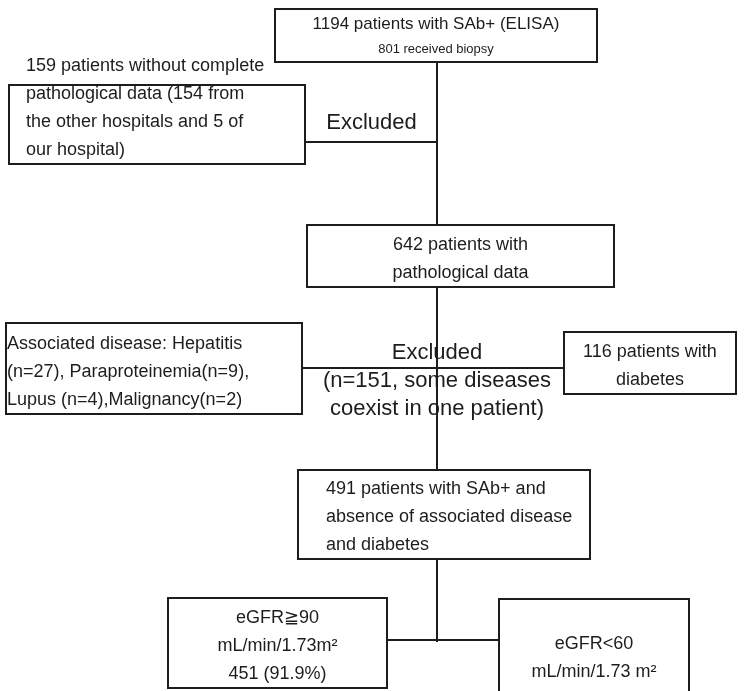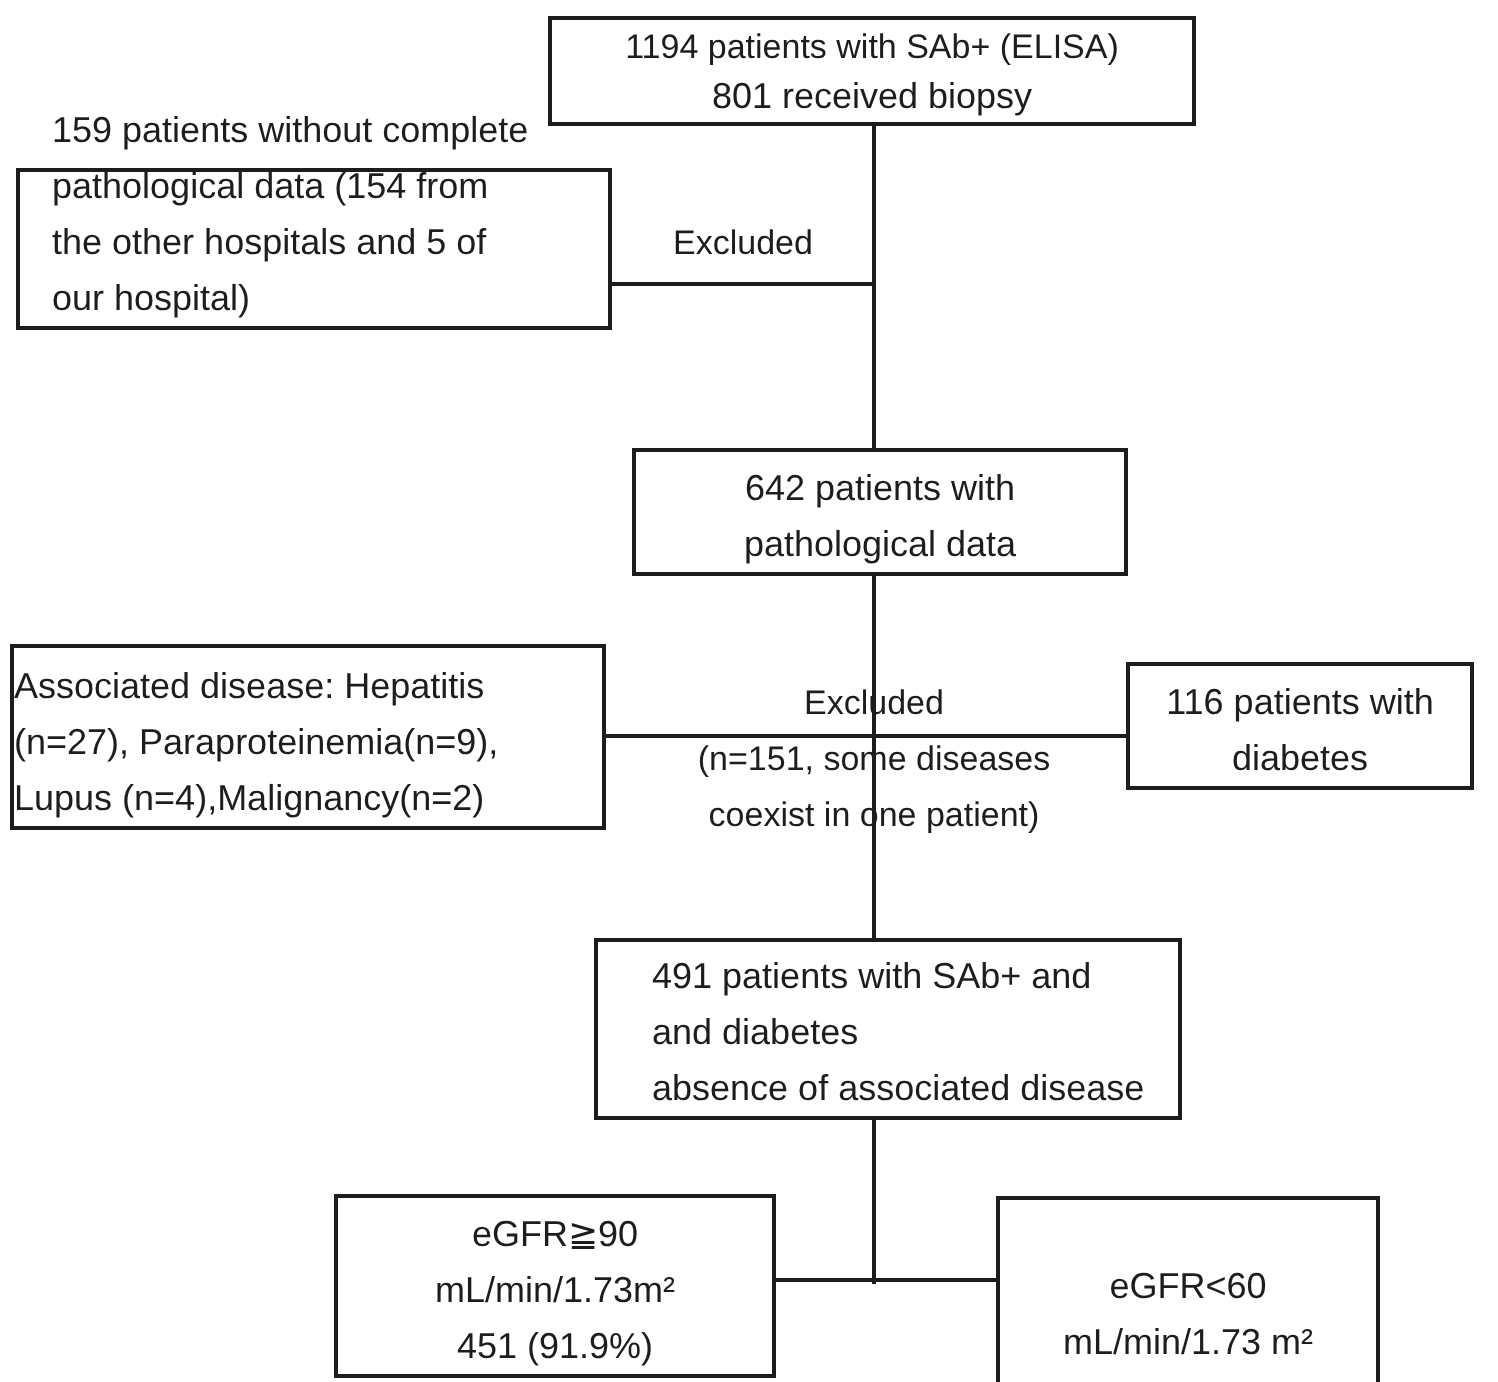--- a/index.html
+++ b/index.html
@@ -31,55 +31,55 @@
   }
   .node .ln {
     font-size: 18px;
     line-height: 28px;
     white-space: nowrap;
   }
   .node.centered .ln { text-align: center; }
   .node.leftal .ln { text-align: left; }
   .floating-label {
     position: absolute;
-    font-size: 17px;
+    font-size: 22px;
     line-height: 28px;
     text-align: center;
   }
   .floating-label .ln { white-space: nowrap; }
 </style>
 </head>
 <body>
 
 <div class="stage">
 
   <div class="connector" style="left:436px; top:62px; width:2px; height:163px;"></div>
   <div class="connector" style="left:306px; top:141px; width:131px; height:2px;"></div>
   <div class="connector" style="left:436px; top:287px; width:2px; height:182px;"></div>
   <div class="connector" style="left:302px; top:367px; width:262px; height:2px;"></div>
   <div class="connector" style="left:436px; top:559px; width:2px; height:83px;"></div>
   <div class="connector" style="left:388px; top:639px; width:111px; height:2px;"></div>
 
   <div class="node centered" style="left:274px; top:8px; width:324px; height:55px;">
     <div class="ln" style="font-size:17px; line-height:25px;">1194 patients with SAb+ (ELISA)</div>
-    <div class="ln" style="font-size:18px; line-height:25px;">801 received biopsy</div>
+    <div class="ln" style="font-size:13px; line-height:25px;">801 received biopsy</div>
   </div>
 
   <div class="node leftal" style="left:8px; top:84px; width:298px; height:81px; padding-left:16px;">
     <div class="ln">159 patients without complete</div>
     <div class="ln">pathological data (154 from</div>
     <div class="ln">the other hospitals and 5 of</div>
     <div class="ln">our hospital)</div>
   </div>
 
   <div class="floating-label" style="left:306px; top:108px; width:131px;">
     <div class="ln">Excluded</div>
   </div>
 
-  <div class="node centered" style="left:316px; top:224px; width:248px; height:64px;">
+  <div class="node centered" style="left:306px; top:224px; width:309px; height:64px;">
     <div class="ln">642 patients with</div>
     <div class="ln">pathological data</div>
   </div>
 
   <div class="node leftal" style="left:5px; top:322px; width:298px; height:93px; ">
     <div class="ln">Associated disease:  Hepatitis</div>
     <div class="ln">(n=27), Paraproteinemia(n=9),</div>
     <div class="ln">Lupus (n=4),Malignancy(n=2)</div>
   </div>
 
@@ -89,22 +89,22 @@
     <div class="ln">coexist in one patient)</div>
   </div>
 
   <div class="node centered" style="left:563px; top:331px; width:174px; height:64px;">
     <div class="ln">116 patients with</div>
     <div class="ln">diabetes</div>
   </div>
 
   <div class="node leftal" style="left:297px; top:469px; width:294px; height:91px; padding-left:27px;">
     <div class="ln">491 patients with SAb+ and</div>
+    <div class="ln">absence of associated disease</div>
     <div class="ln">and diabetes</div>
-    <div class="ln">absence of associated disease</div>
   </div>
 
   <div class="node centered" style="left:167px; top:597px; width:221px; height:92px;">
     <div class="ln">eGFR≧90</div>
     <div class="ln">mL/min/1.73m²</div>
     <div class="ln">451 (91.9%)</div>
   </div>
 
   <div class="node centered" style="left:498px; top:598px; width:192px; height:117px;">
     <div class="ln">eGFR&lt;60</div>

